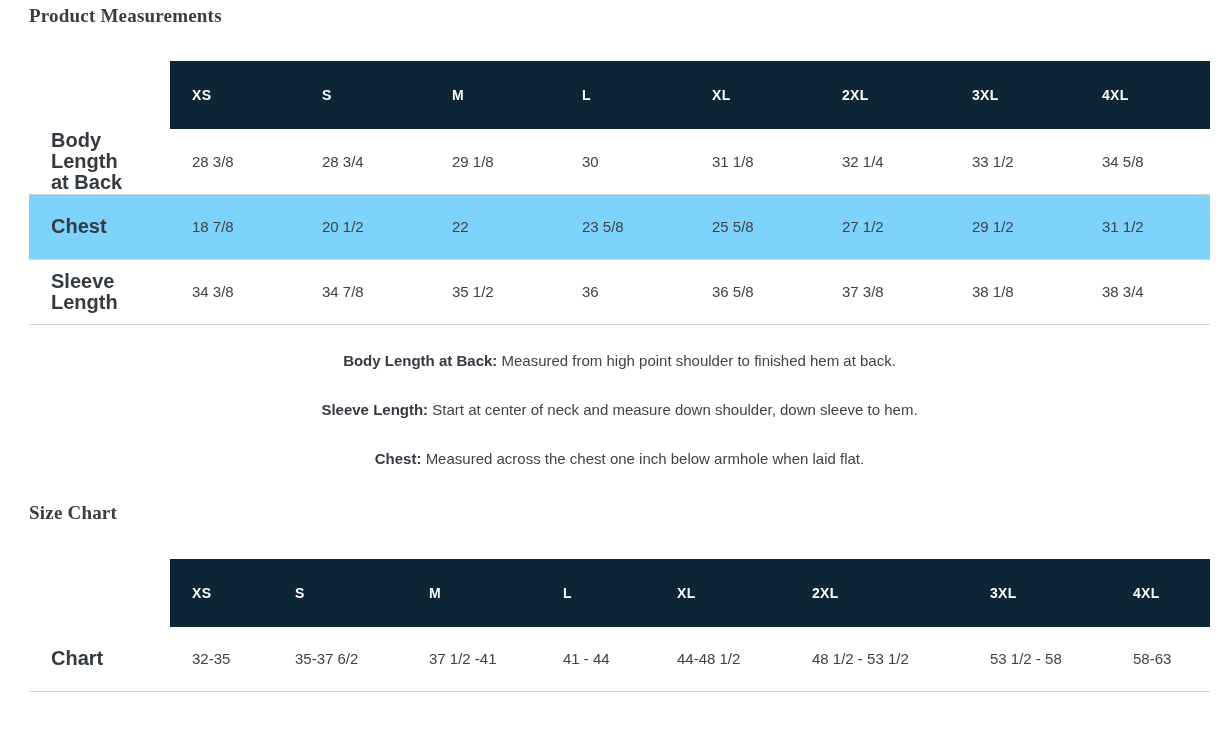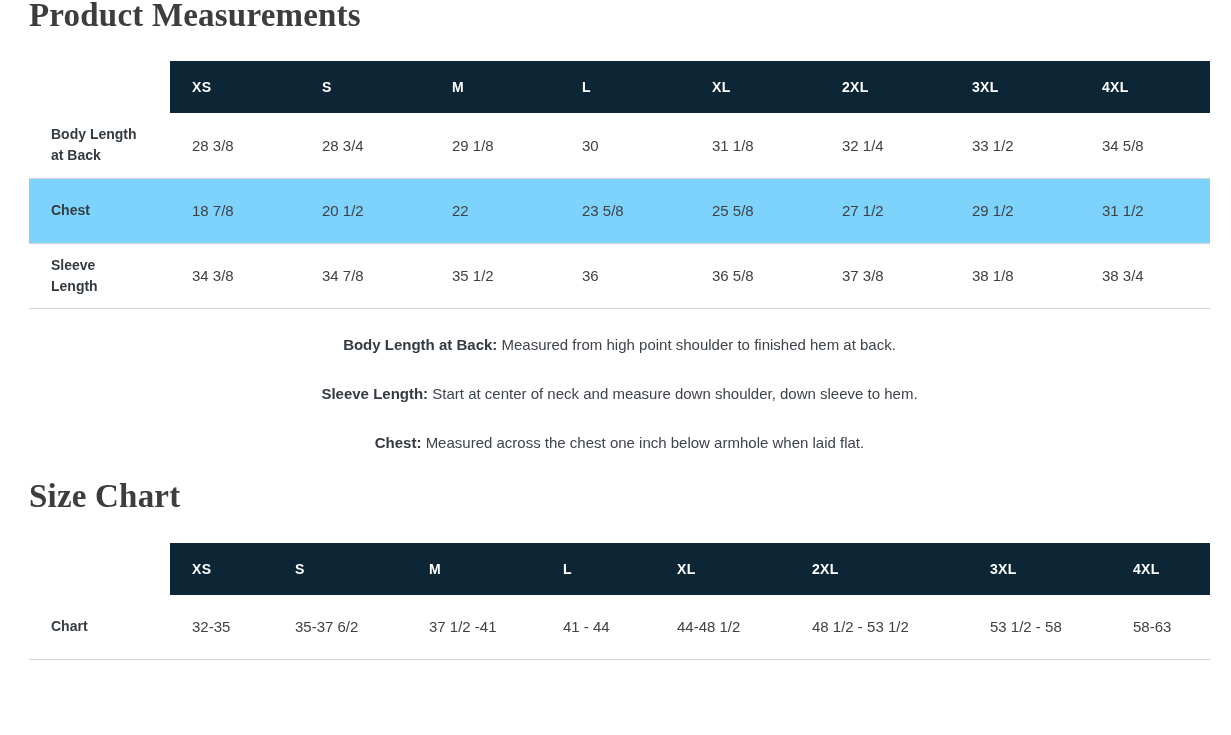--- a/index.html
+++ b/index.html
@@ -9,60 +9,60 @@
     height: 735px;
     background: #ffffff;
     font-family: "Liberation Sans", sans-serif;
     color: #3f4145;
     overflow: hidden;
   }
   .page { padding: 0 21px 0 29px; }
 
   h2.section-title {
     font-family: "Liberation Serif", serif;
-    font-size: 33px;
+    font-size: 19px;
     line-height: 31px;
     font-weight: 700;
     color: #3d3d3d;
     margin: 0;
     letter-spacing: 0.2px;
   }
   .title-pm { margin-top: 9px; }
   .title-sc { margin-top: 51px; }
 
   table.size-table {
     border-collapse: collapse;
     table-layout: fixed;
     width: 1181px;
     margin-top: 30px;
   }
   table.size-table-2 { margin-top: 31px; }
 
   thead th {
     background: #0d2636;
     color: #ffffff;
-    height: 52px;
+    height: 68px;
     font-size: 14px;
     font-weight: 700;
     letter-spacing: 0.3px;
     text-align: left;
     vertical-align: middle;
     padding: 0 6px 0 22px;
   }
   thead th.corner { background: #ffffff; }
 
   tbody th, tbody td {
     height: 65px;
     border-bottom: 1px solid #d4d4d4;
     text-align: left;
     vertical-align: middle;
     padding: 0 6px 0 22px;
   }
   tbody th.rowlabel {
-    font-size: 14px;
+    font-size: 20px;
     font-weight: 700;
     color: #333a40;
     line-height: 21px;
   }
   tbody th.rowlabel span { display: inline-block; max-width: 88px; }
   tbody td {
     font-size: 15px;
     color: #3f4145;
   }
   tr.alt { background: #7dd3fc; }

